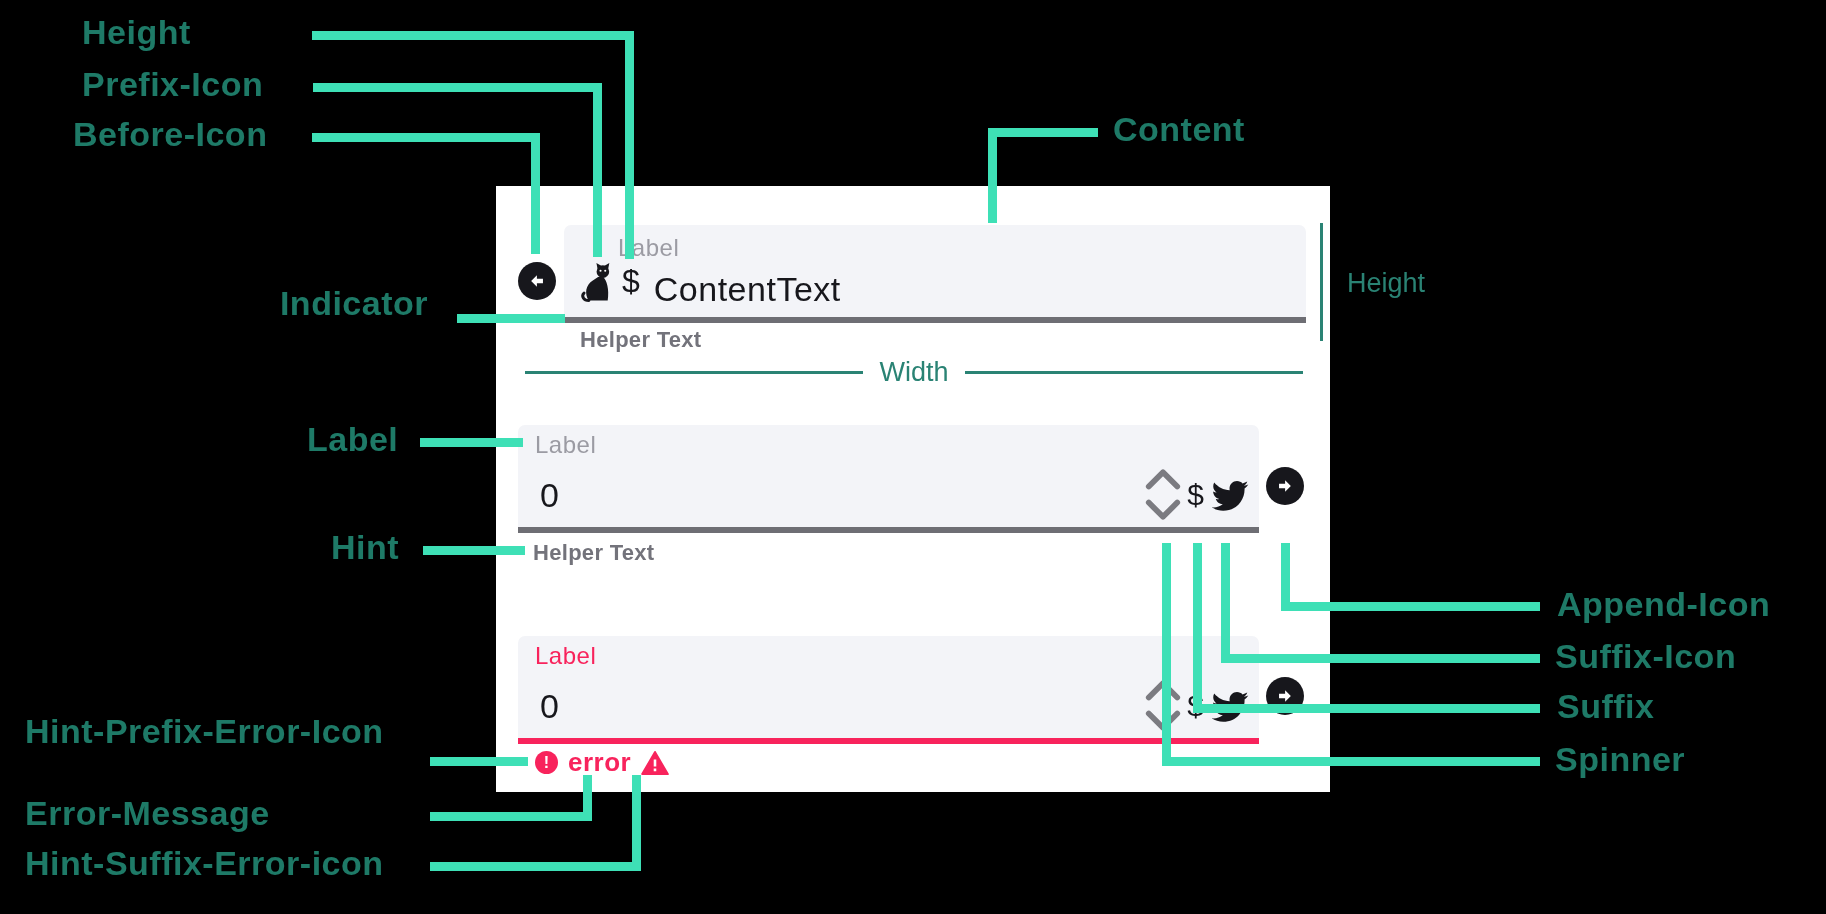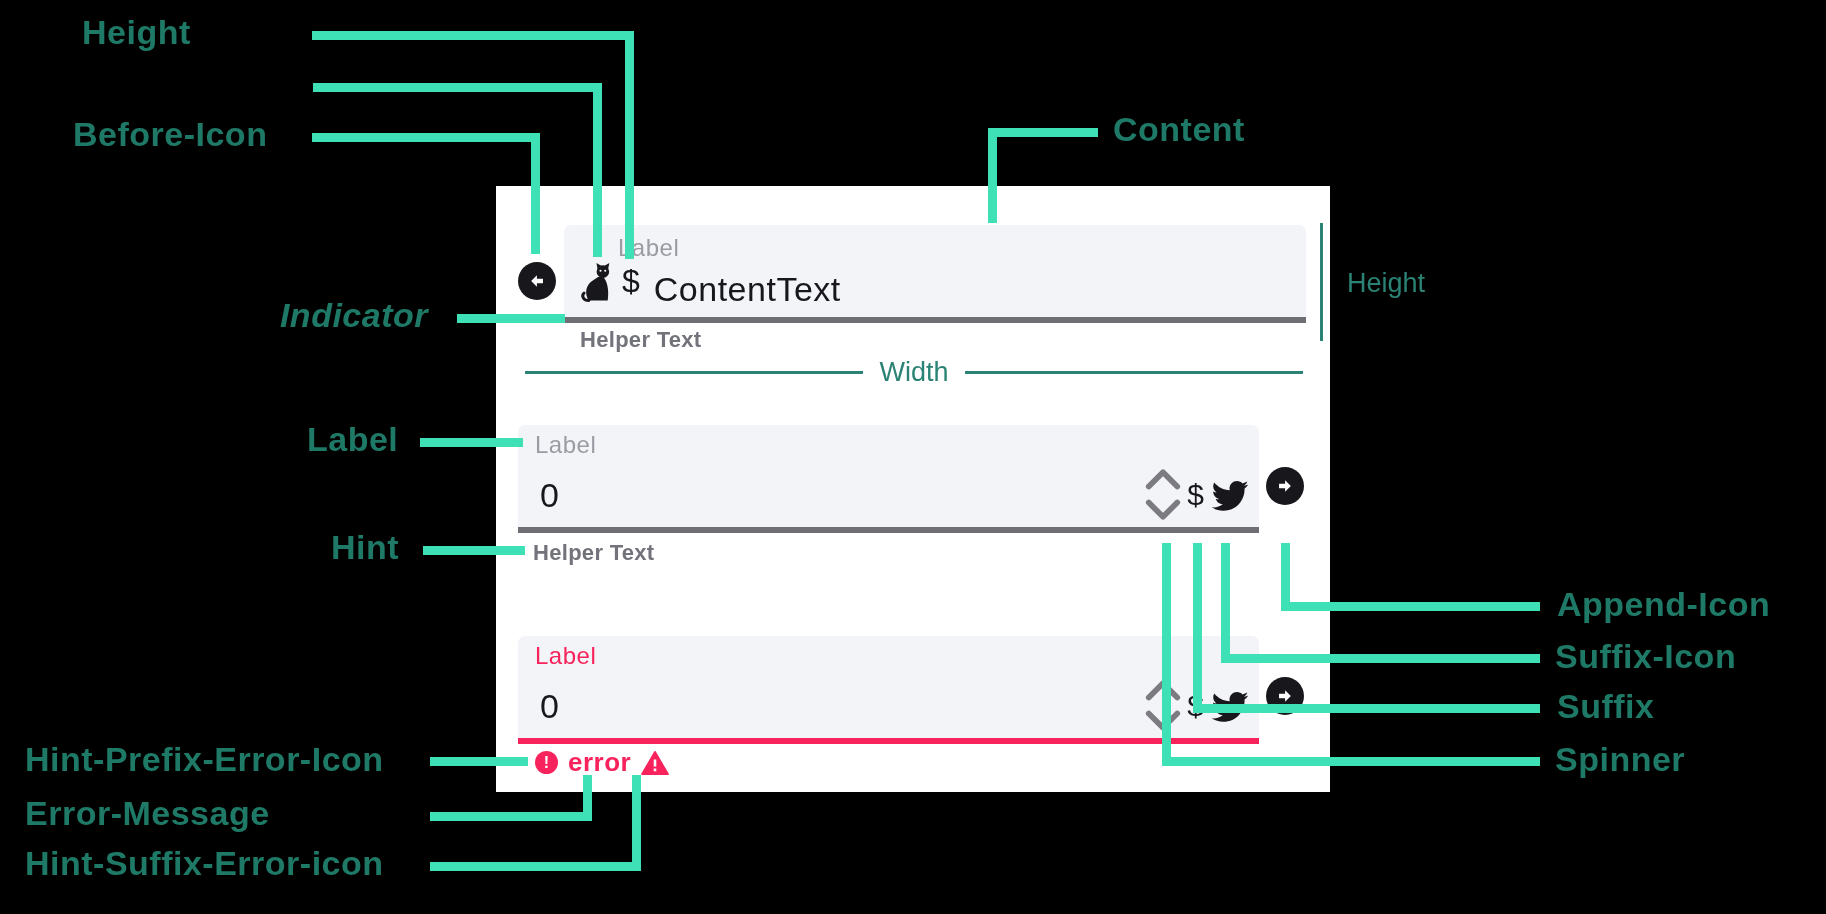--- a/index.html
+++ b/index.html
@@ -94,28 +94,28 @@
   #width-div{position:absolute;left:525px;top:357px;width:778px;height:30px;
     display:flex;align-items:center;gap:16px;}
   #width-div .wline{flex:1;height:3px;background:var(--teal-dim);}
   #width-div span[data-bind]{font-size:27px;color:var(--teal-dim);}
   
   .ann{position:absolute;font-size:34px;font-weight:700;color:var(--teal-label);letter-spacing:.5px;white-space:nowrap;}
   #lab-prefix{left:82px;top:13px;}
   #lab-prefixicon{left:82px;top:65px;}
   #lab-beforeicon{left:73px;top:115px;}
   #lab-content{left:1113px;top:110px;}
-  #lab-indicator{left:263px;top:296px;width:165px;text-align:right;font-style:italic;}
+  #lab-indicator{left:263px;top:284px;width:165px;text-align:right;}
   #lab-label{left:307px;top:420px;}
   #lab-hint{left:331px;top:528px;}
   #lab-append{left:1557px;top:585px;}
   #lab-suffixicon{left:1555px;top:637px;}
   #lab-suffix{left:1557px;top:687px;}
   #lab-spinner{left:1555px;top:740px;}
-  #lab-hpe{left:25px;top:740px;}
+  #lab-hpe{left:25px;top:712px;}
   #lab-em{left:25px;top:794px;}
   #lab-hse{left:25px;top:844px;}
 </style>
 </head>
 <body>
 
 <div id="stage">
 
   <div id="card">
 
@@ -237,20 +237,21 @@
   <div class="ln" id="ln-suffix-h"></div>
   <div class="ln" id="ln-spinner-v"></div>
   <div class="ln" id="ln-spinner-h"></div>
   <div class="ln" id="ln-hpe"></div>
   <div class="ln" id="ln-em-h"></div>
   <div class="ln" id="ln-em-v"></div>
   <div class="ln" id="ln-hse-h"></div>
   <div class="ln" id="ln-hse-v"></div>
 
   <div class="ann" id="lab-prefix" data-bind="annotations.prefix">Height</div>
+  <div class="ann" id="lab-prefixicon" data-bind="annotations.prefix_icon">Prefix-Icon</div>
   <div class="ann" id="lab-beforeicon" data-bind="annotations.before_icon">Before-Icon</div>
   <div class="ann" id="lab-content" data-bind="annotations.content">Content</div>
   <div class="ann" id="lab-indicator" data-bind="annotations.indicator">Indicator</div>
   <div class="ann" id="lab-label" data-bind="annotations.label">Label</div>
   <div class="ann" id="lab-hint" data-bind="annotations.hint">Hint</div>
   <div class="ann" id="lab-append" data-bind="annotations.append_icon">Append-Icon</div>
   <div class="ann" id="lab-suffixicon" data-bind="annotations.suffix_icon">Suffix-Icon</div>
   <div class="ann" id="lab-suffix" data-bind="annotations.suffix">Suffix</div>
   <div class="ann" id="lab-spinner" data-bind="annotations.spinner">Spinner</div>
   <div class="ann" id="lab-hpe" data-bind="annotations.hint_prefix_error_icon">Hint-Prefix-Error-Icon</div>

